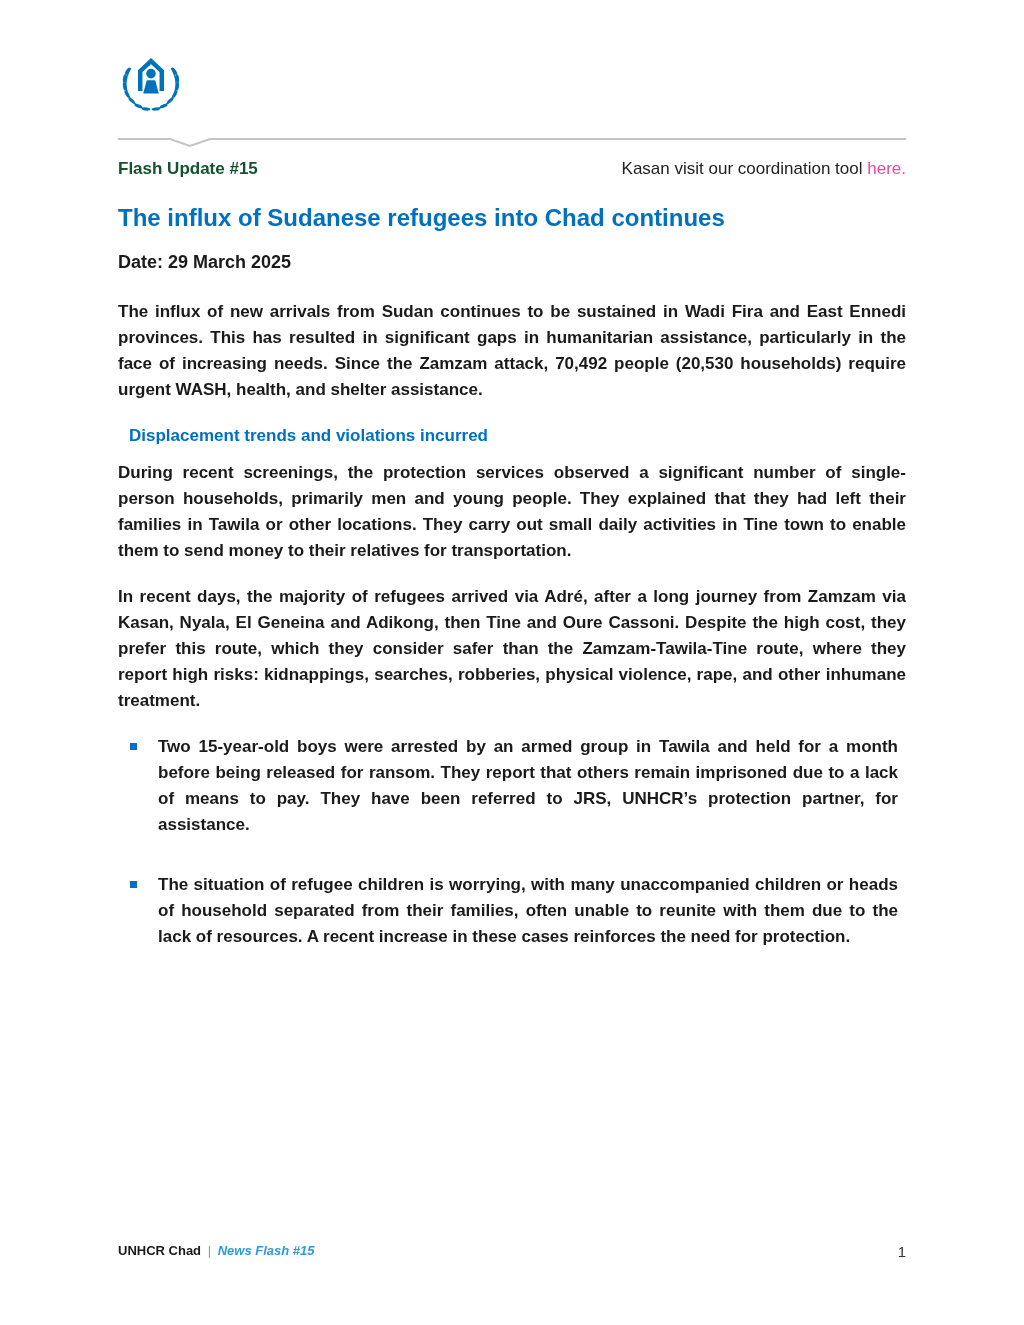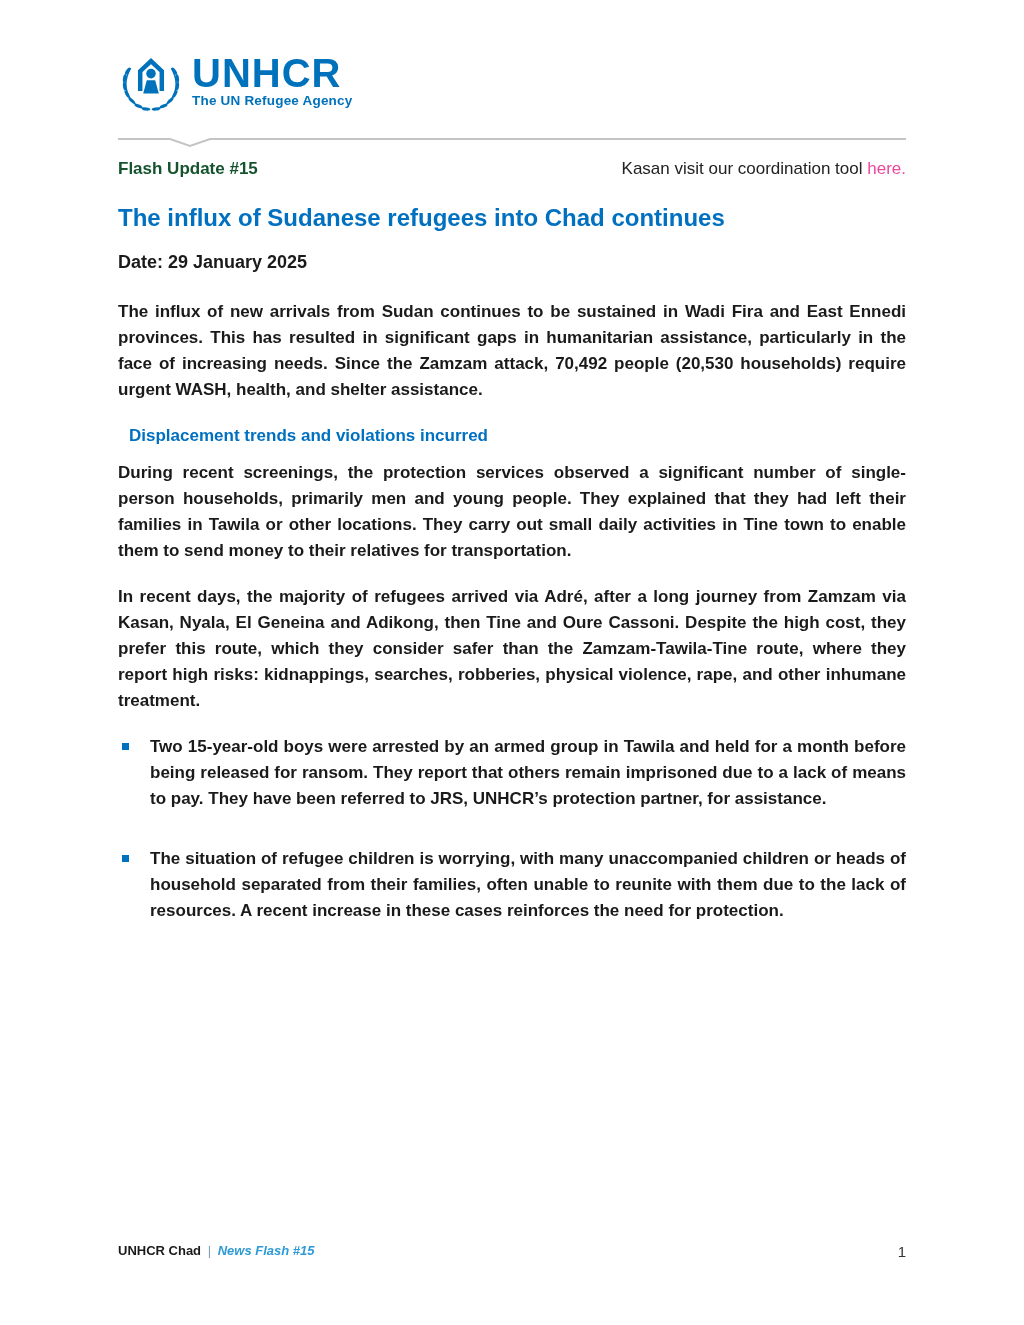--- a/index.html
+++ b/index.html
@@ -51,21 +51,21 @@
     font-size:17px;line-height:26px;font-weight:700;
   }
   .date-line{font-weight:700;font-size:18px;margin:0 0 24px 0;}
   .para{
     text-align:justify;margin:7px 0 20px 0;
   }
   .section-heading{
     color:#0070C0;font-weight:700;font-size:17px;margin:11px;
   }
   .bullets{
-    list-style:none;margin:0;padding:0;
+    list-style:none;margin:8px;padding:0;
   }
   .bullets li{
     position:relative;
     padding-left:32px;
     text-align:justify;
     margin-bottom:34px;
   }
   .bullets li .bullet-square{
     position:absolute;left:4px;top:9px;
     width:7px;height:7px;background:#0070C0;display:block;
@@ -106,41 +106,37 @@
         <ellipse cx="99" cy="58" rx="7" ry="2.7" transform="rotate(98 99 58)"></ellipse>
         <ellipse cx="95" cy="71" rx="7" ry="2.7" transform="rotate(118 95 71)"></ellipse>
         <ellipse cx="87" cy="82" rx="7" ry="2.7" transform="rotate(138 87 82)"></ellipse>
         <ellipse cx="76" cy="91" rx="7" ry="2.7" transform="rotate(158 76 91)"></ellipse>
         <ellipse cx="63" cy="96" rx="7" ry="2.7" transform="rotate(175 63 96)"></ellipse>
       </g>
       <path d="M37 66 V33 L55 16 L73 33 V66" fill="none" stroke="#0072BC" stroke-width="7.5" stroke-linejoin="miter"></path>
       <circle cx="55" cy="37" r="8" fill="#0072BC"></circle>
       <path d="M48 48 H62 L68 70 H42 Z" fill="#0072BC"></path>
     </svg>
-    <div class="logo-text">
-      <div class="logo-name">UNHCR</div>
-      <div class="logo-tagline">The UN Refugee Agency</div>
-    </div>
   </div>
 
   <svg class="divider" viewBox="0 0 788 16" preserveAspectRatio="none">
     <path d="M0 7 H52 L72 14 L92 7 H788" fill="none" stroke="#C4C4C4" stroke-width="2"></path>
   </svg>
 
   <div class="header-row">
     <span class="flash-update">Flash Update #15</span>
     <span class="coordination">
       <span>Kasan visit our coordination tool </span><a href="#">here.</a>
     </span>
   </div>
 
   <div class="doc-title">The influx of Sudanese refugees into Chad continues</div>
 
   <div class="doc-body">
-    <p class="date-line">Date: 29 January 2025</p>
+    <p class="date-line">Date: 29 March 2025</p>
 
     <p class="para">The influx of new arrivals from Sudan continues to be sustained in Wadi Fira and East Ennedi provinces. This has resulted in significant gaps in humanitarian assistance, particularly in the face of increasing needs. Since the Zamzam attack, 70,492 people (20,530 households) require urgent WASH, health, and shelter assistance.</p>
 
     <p class="section-heading">Displacement trends and violations incurred</p>
     <p class="para">During recent screenings, the protection services observed a significant number of single-person households, primarily men and young people. They explained that they had left their families in Tawila or other locations. They carry out small daily activities in Tine town to enable them to send money to their relatives for transportation.</p>
 
     <p class="para">In recent days, the majority of refugees arrived via Adré, after a long journey from Zamzam via Kasan, Nyala, El Geneina and Adikong, then Tine and Oure Cassoni. Despite the high cost, they prefer this route, which they consider safer than the Zamzam-Tawila-Tine route, where they report high risks: kidnappings, searches, robberies, physical violence, rape, and other inhumane treatment.</p>
 
     <ul class="bullets">
       <li>

